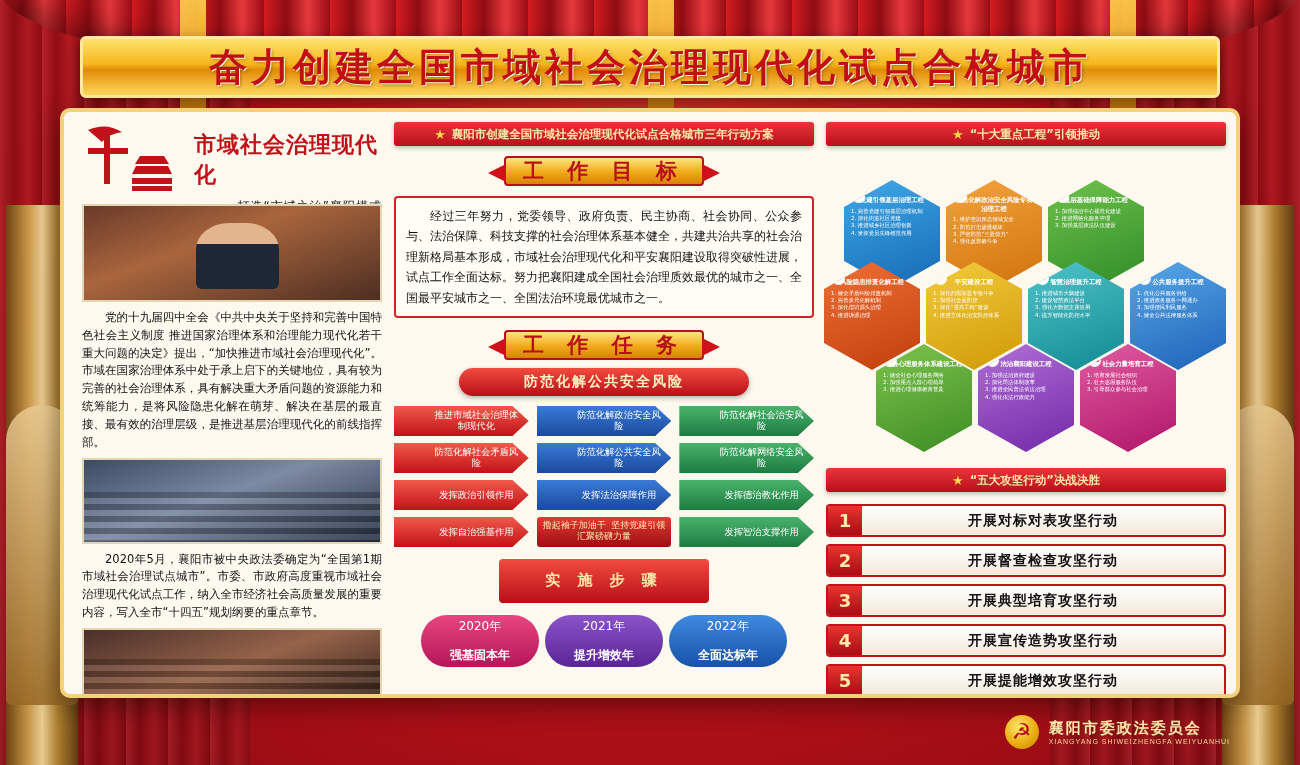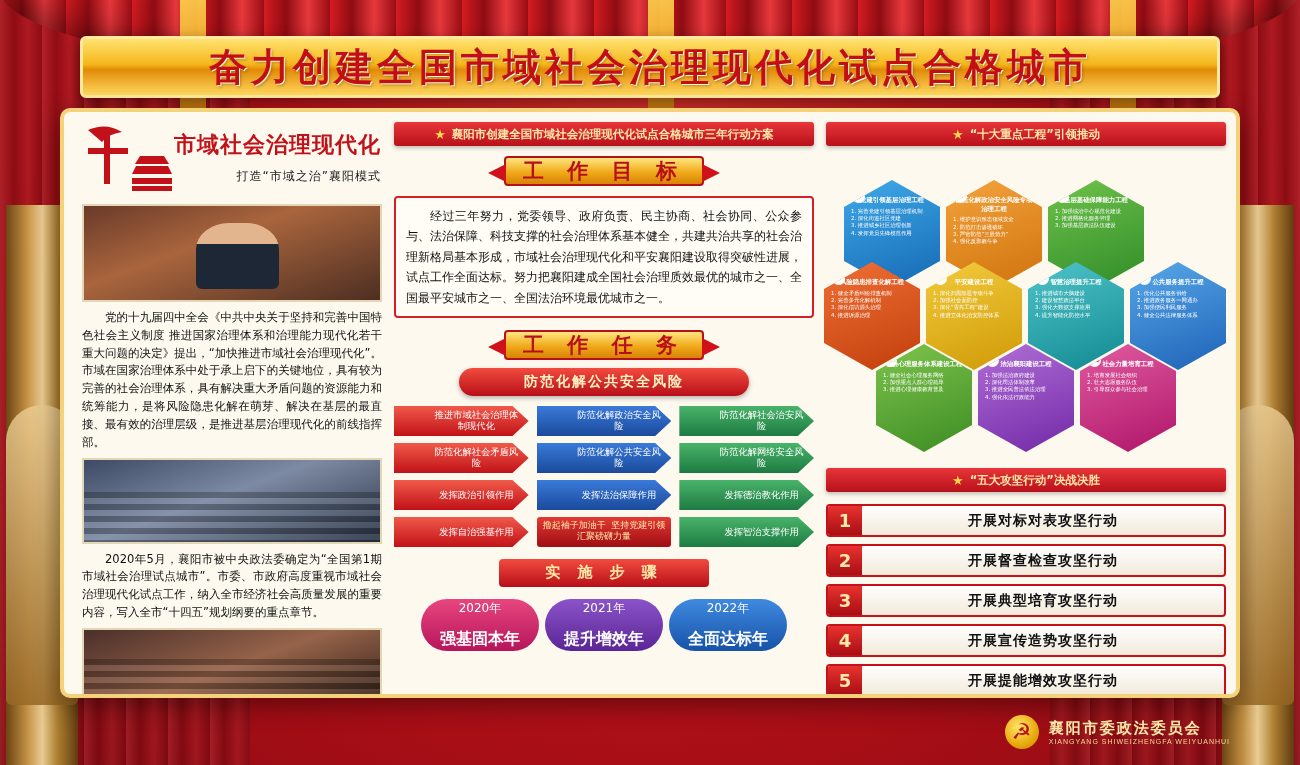--- a/index.html
+++ b/index.html
@@ -72,21 +72,21 @@
     position: absolute; left: 60px; top: 108px; width: 1180px; height: 590px;
     background: #fdf9ef;
     border: 4px solid #f3d27a;
     border-radius: 10px;
     box-shadow: 0 8px 26px rgba(0,0,0,.4);
     overflow: hidden;
   }
 
   
   .col-left { position: absolute; left: 18px; top: 10px; width: 300px; height: 570px; }
-  .logo-row { display: flex; align-items: flex-start; gap: 0; height: 76px; }
+  .logo-row { display: flex; align-items: flex-start; gap: 20px; height: 76px; }
   .logo-mark { width: 92px; height: 74px; position: relative; }
   .logo-title { padding-top: 8px; }
   .logo-title .t1 {
     font-size: 22px; font-weight: bold; color: #c1121a; letter-spacing: 1px;
     font-family: "DejaVu Sans", sans-serif;
   }
   .logo-title .t2 {
     margin-top: 8px; font-size: 12px; color: #222; letter-spacing: 1px;
     font-family: "DejaVu Sans", sans-serif; text-align: right;
   }
@@ -167,34 +167,34 @@
   .a-red { background: linear-gradient(180deg,#f05a4a,#c21118); }
   .a-blue { background: linear-gradient(180deg,#3a7ad9,#1a4a9c); }
   .a-green { background: linear-gradient(180deg,#49b36a,#1d7b42); }
   .seal {
     height: 30px; display:flex; align-items:center; justify-content:center;
     background: linear-gradient(180deg,#e23a33,#9f0d13); color:#ffe9a8;
     font-size: 9px; border-radius: 3px; text-align:center; line-height:1.2;
     font-family: Liberation Mono, monospace;
   }
   .steps-head {
-    margin: 12px auto 0; width: 210px; height: 28px;
+    margin: 12px auto 0; width: 210px; height: 44px;
     background: linear-gradient(180deg,#f24b3f,#b80f18); border-radius: 4px;
     color: #ffe9a8; font-weight: bold; font-size: 15px; letter-spacing: 6px;
     display: flex; align-items: center; justify-content: center;
     font-family: "DejaVu Sans", sans-serif;
   }
   .years { margin-top: 12px; display: flex; gap: 6px; justify-content: center; }
   .year-pill {
     width: 118px; height: 52px; border-radius: 26px; color: #fff;
     display: flex; flex-direction: column; align-items: center; justify-content: center;
     font-family: "DejaVu Sans", sans-serif;
   }
   .year-pill .y { font-size: 12px; }
-  .year-pill .lbl { font-size: 16px; font-weight: bold; margin-top: 12px; }
+  .year-pill .lbl { font-size: 12px; font-weight: bold; margin-top: 12px; }
   .yp1 { background: linear-gradient(180deg,#e8467f,#b6155a); }
   .yp2 { background: linear-gradient(180deg,#8b53c9,#5a2596); }
   .yp3 { background: linear-gradient(180deg,#3f8ae0,#1652a8); }
 
   
   .col-right { position: absolute; left: 762px; top: 10px; width: 400px; height: 570px; }
   .hex-wrap { position: relative; width: 400px; height: 300px; margin-top: 8px; }
   .hex {
     position: absolute; width: 96px; height: 108px;
     clip-path: polygon(50% 0, 100% 25%, 100% 75%, 50% 100%, 0 75%, 0 25%);

